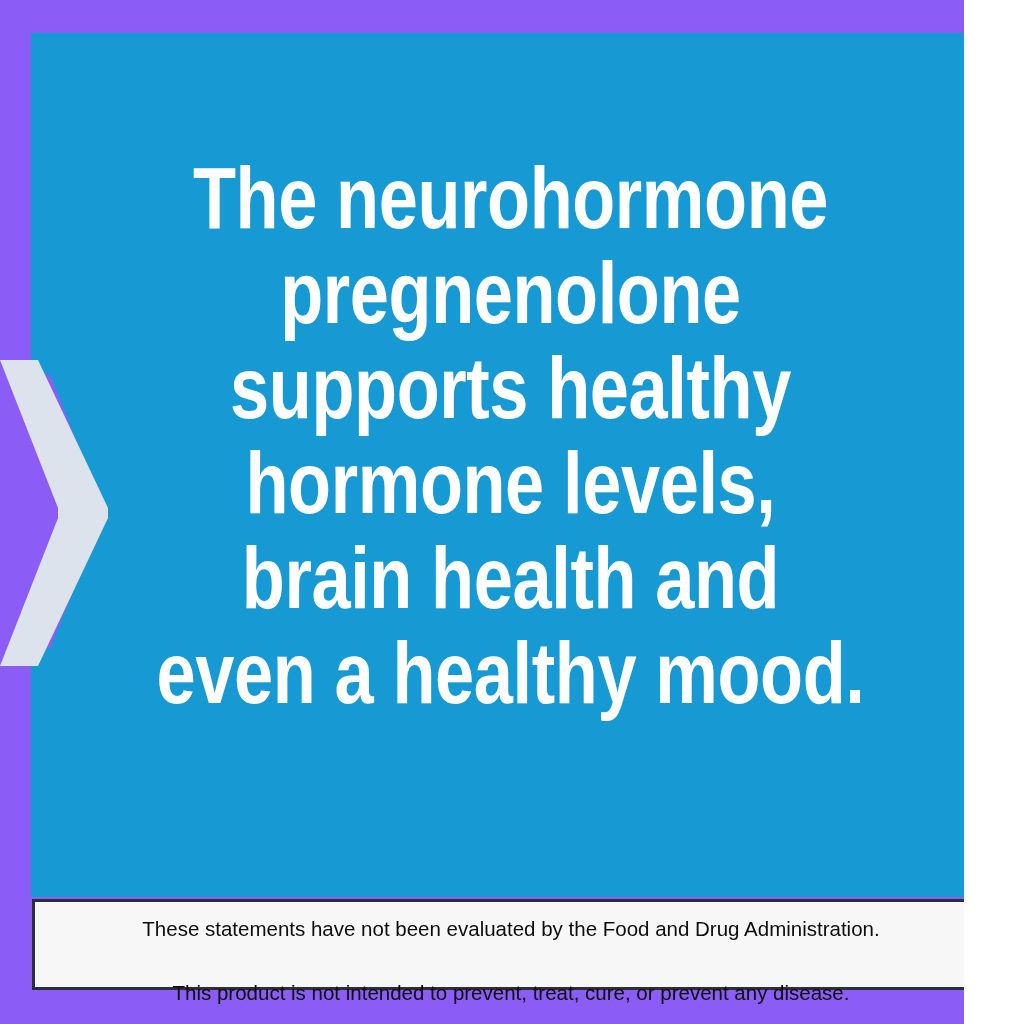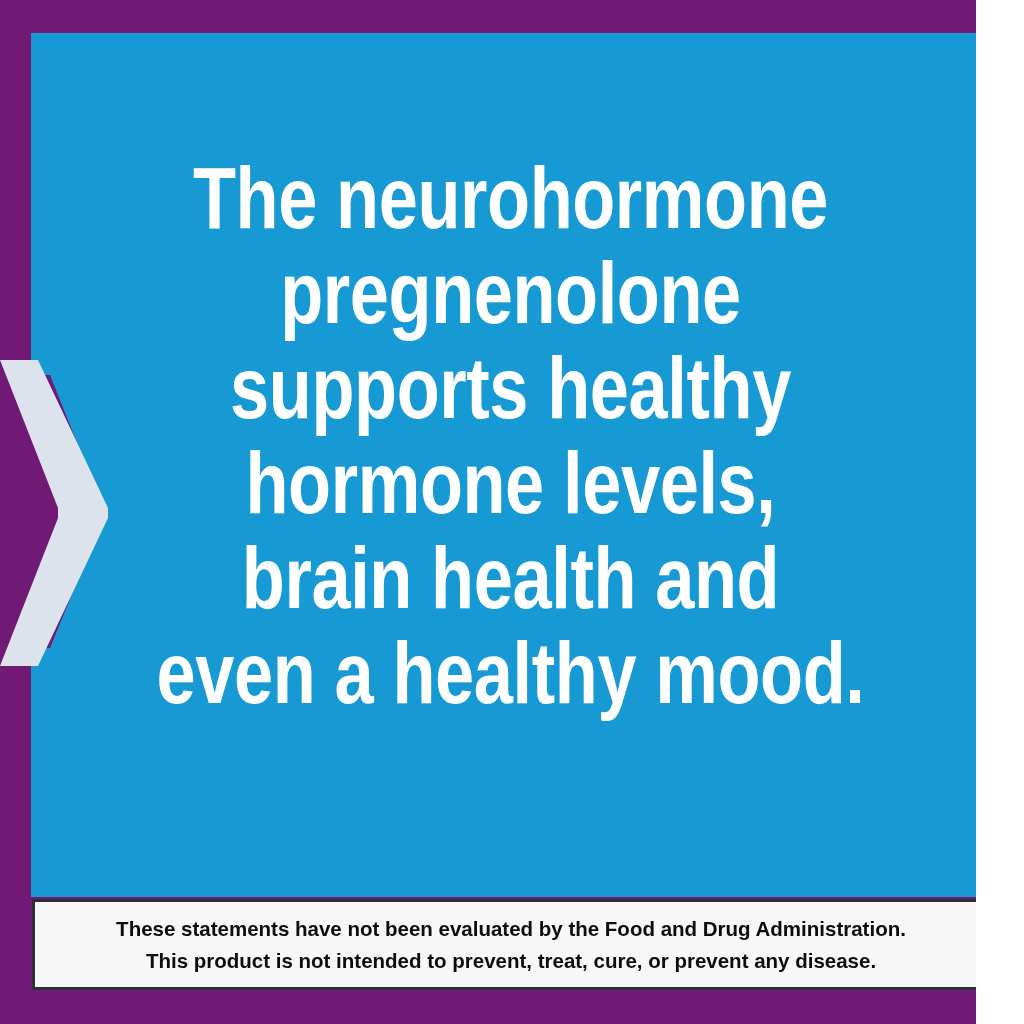--- a/index.html
+++ b/index.html
@@ -11,23 +11,22 @@
     width: 1024px;
     height: 1024px;
     overflow: hidden;
     font-family: "Liberation Sans", sans-serif;
   }
 
   #card {
     position: relative;
     width: 964px;
     height: 1024px;
-    background: #701a75;
+    background: #8b5cf6;
     overflow: hidden;
-    padding-left: 12px;
   }
 
   
   #blue-panel {
     position: absolute;
     left: 31px;
     top: 33px;
     width: 959px;
     height: 864px;
     background: #1799d4;
@@ -100,23 +99,24 @@
     flex-direction: column;
     align-items: center;
     justify-content: center;
   }
   #disclaimer-box .dc-line {
     display: block;
     color: #0d0d0d;
     font-family: "Liberation Sans", sans-serif;
     font-size: 20.5px;
     line-height: 32px;
-    font-weight: bold;
+    font-weight: normal;
     white-space: nowrap;
     text-align: center;
+    margin-top: 32px;
   }
 </style>
 </head>
 <body>
 
 <div id="card">
 
   <div id="blue-panel"></div>
 
   <div id="chevron-arrow"></div>

